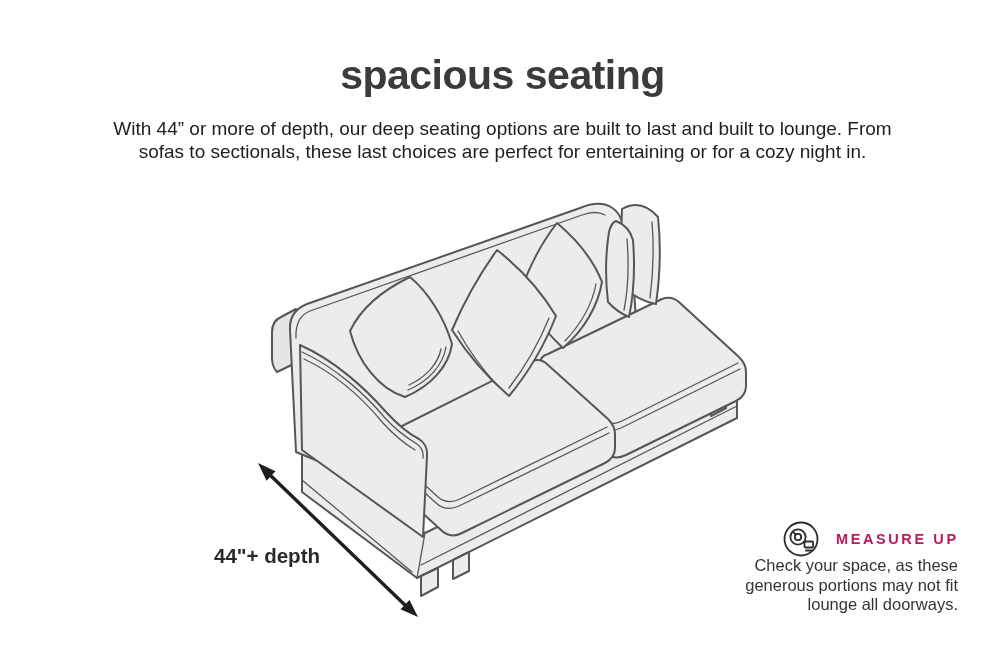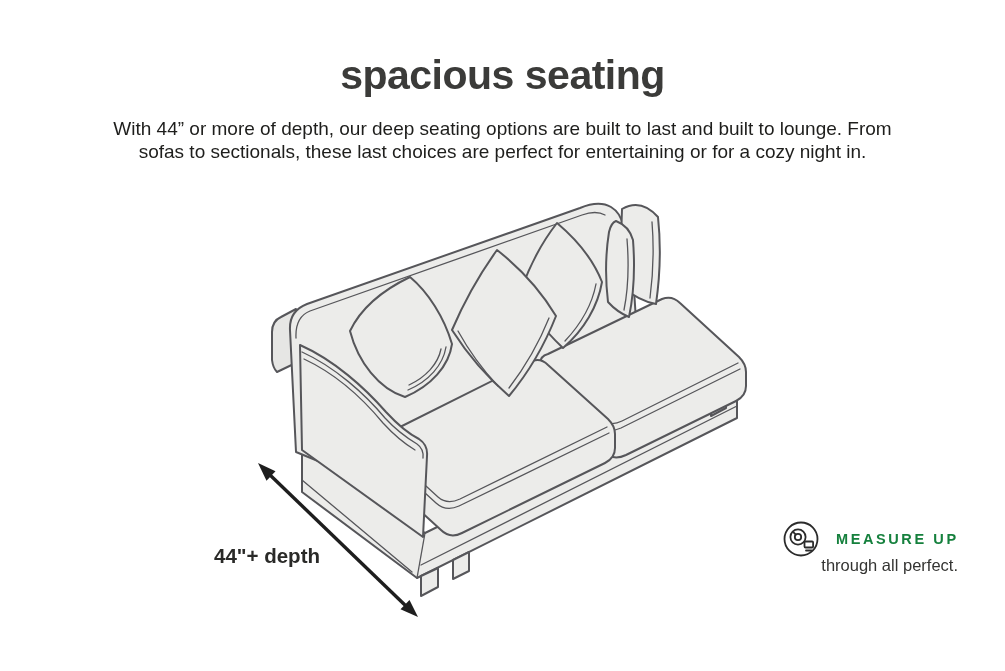--- a/index.html
+++ b/index.html
@@ -16,21 +16,21 @@
     font-size:19px;line-height:22.5px;color:#1e1e1c;
   }
   .illustration{position:absolute;left:0;top:0;width:1005px;height:671px;}
   .depth-label{
     position:absolute;left:203px;top:544px;width:128px;text-align:center;
     font-size:20.5px;font-weight:bold;color:#2a2a28;white-space:nowrap;
   }
   .measure-icon{position:absolute;left:778px;top:516px;width:46px;height:46px;}
   .measure-heading{
     position:absolute;left:836px;top:531px;width:130px;
-    font-size:14.5px;font-weight:bold;letter-spacing:2.6px;color:#15803d;white-space:nowrap;
+    font-size:14.5px;font-weight:bold;letter-spacing:2.6px;color:#be185d;white-space:nowrap;
   }
   .measure-note{
     position:absolute;left:698px;top:556px;width:260px;text-align:right;
     font-size:16.5px;line-height:19.5px;color:#343432;
   }
   .sofa-line{fill:none;stroke:#56565a;stroke-width:1.3;stroke-linecap:round;stroke-linejoin:round;}
   .sofa-fill{fill:#ececea;stroke:#56565a;stroke-width:2;stroke-linecap:round;stroke-linejoin:round;}
   .sofa-fill-dk{fill:#e6e6e4;stroke:#56565a;stroke-width:2;stroke-linecap:round;stroke-linejoin:round;}
   .arrow-stroke{stroke:#1e1e1e;stroke-width:3.4;}
   .arrow-head{fill:#1e1e1e;}
@@ -129,16 +129,18 @@
     <circle class="tape" cx="20" cy="21" r="7.6" stroke-width="1.5"></circle>
     <circle class="tape" cx="20" cy="21" r="3.2" stroke-width="1.3"></circle>
     <path class="tape" d="M 17.8,18.6 L 15.6,16.4" stroke-width="1.3"></path>
     <rect class="tape" x="26.5" y="25.5" width="8.6" height="6" rx="1" stroke-width="1.5"></rect>
     <path class="tape" d="M 28,34.5 L 33.5,34.5" stroke-width="1.3"></path>
   </svg>
 
   <div class="measure-heading">MEASURE UP</div>
 
   <div class="measure-note">
-    <div>through all perfect.</div>
+    <div>Check your space, as these</div>
+    <div>generous portions may not fit</div>
+    <div>lounge all doorways.</div>
   </div>
 
 </div>
 
 </body></html>

